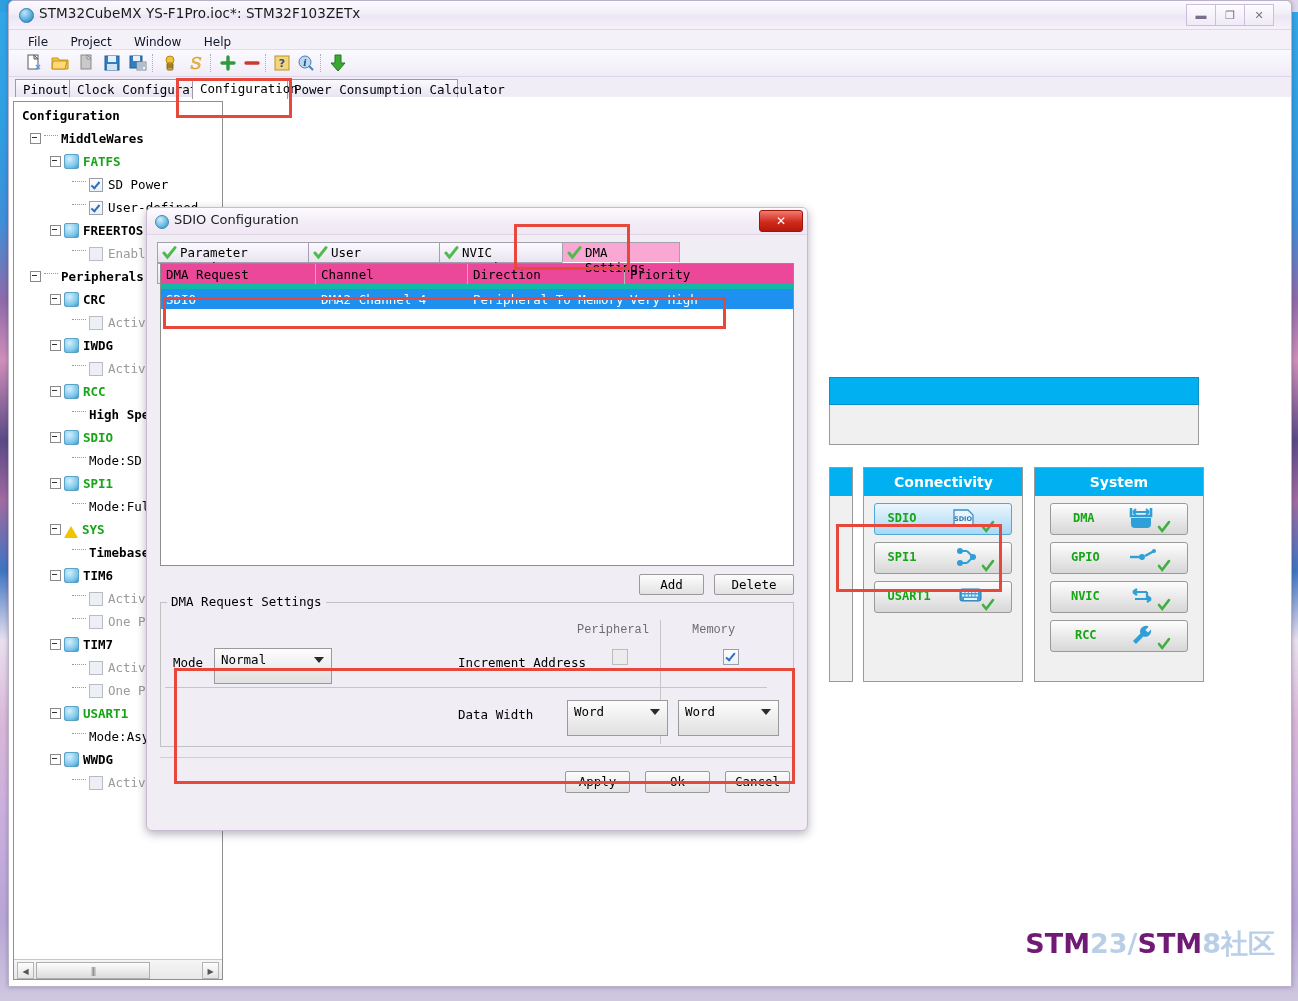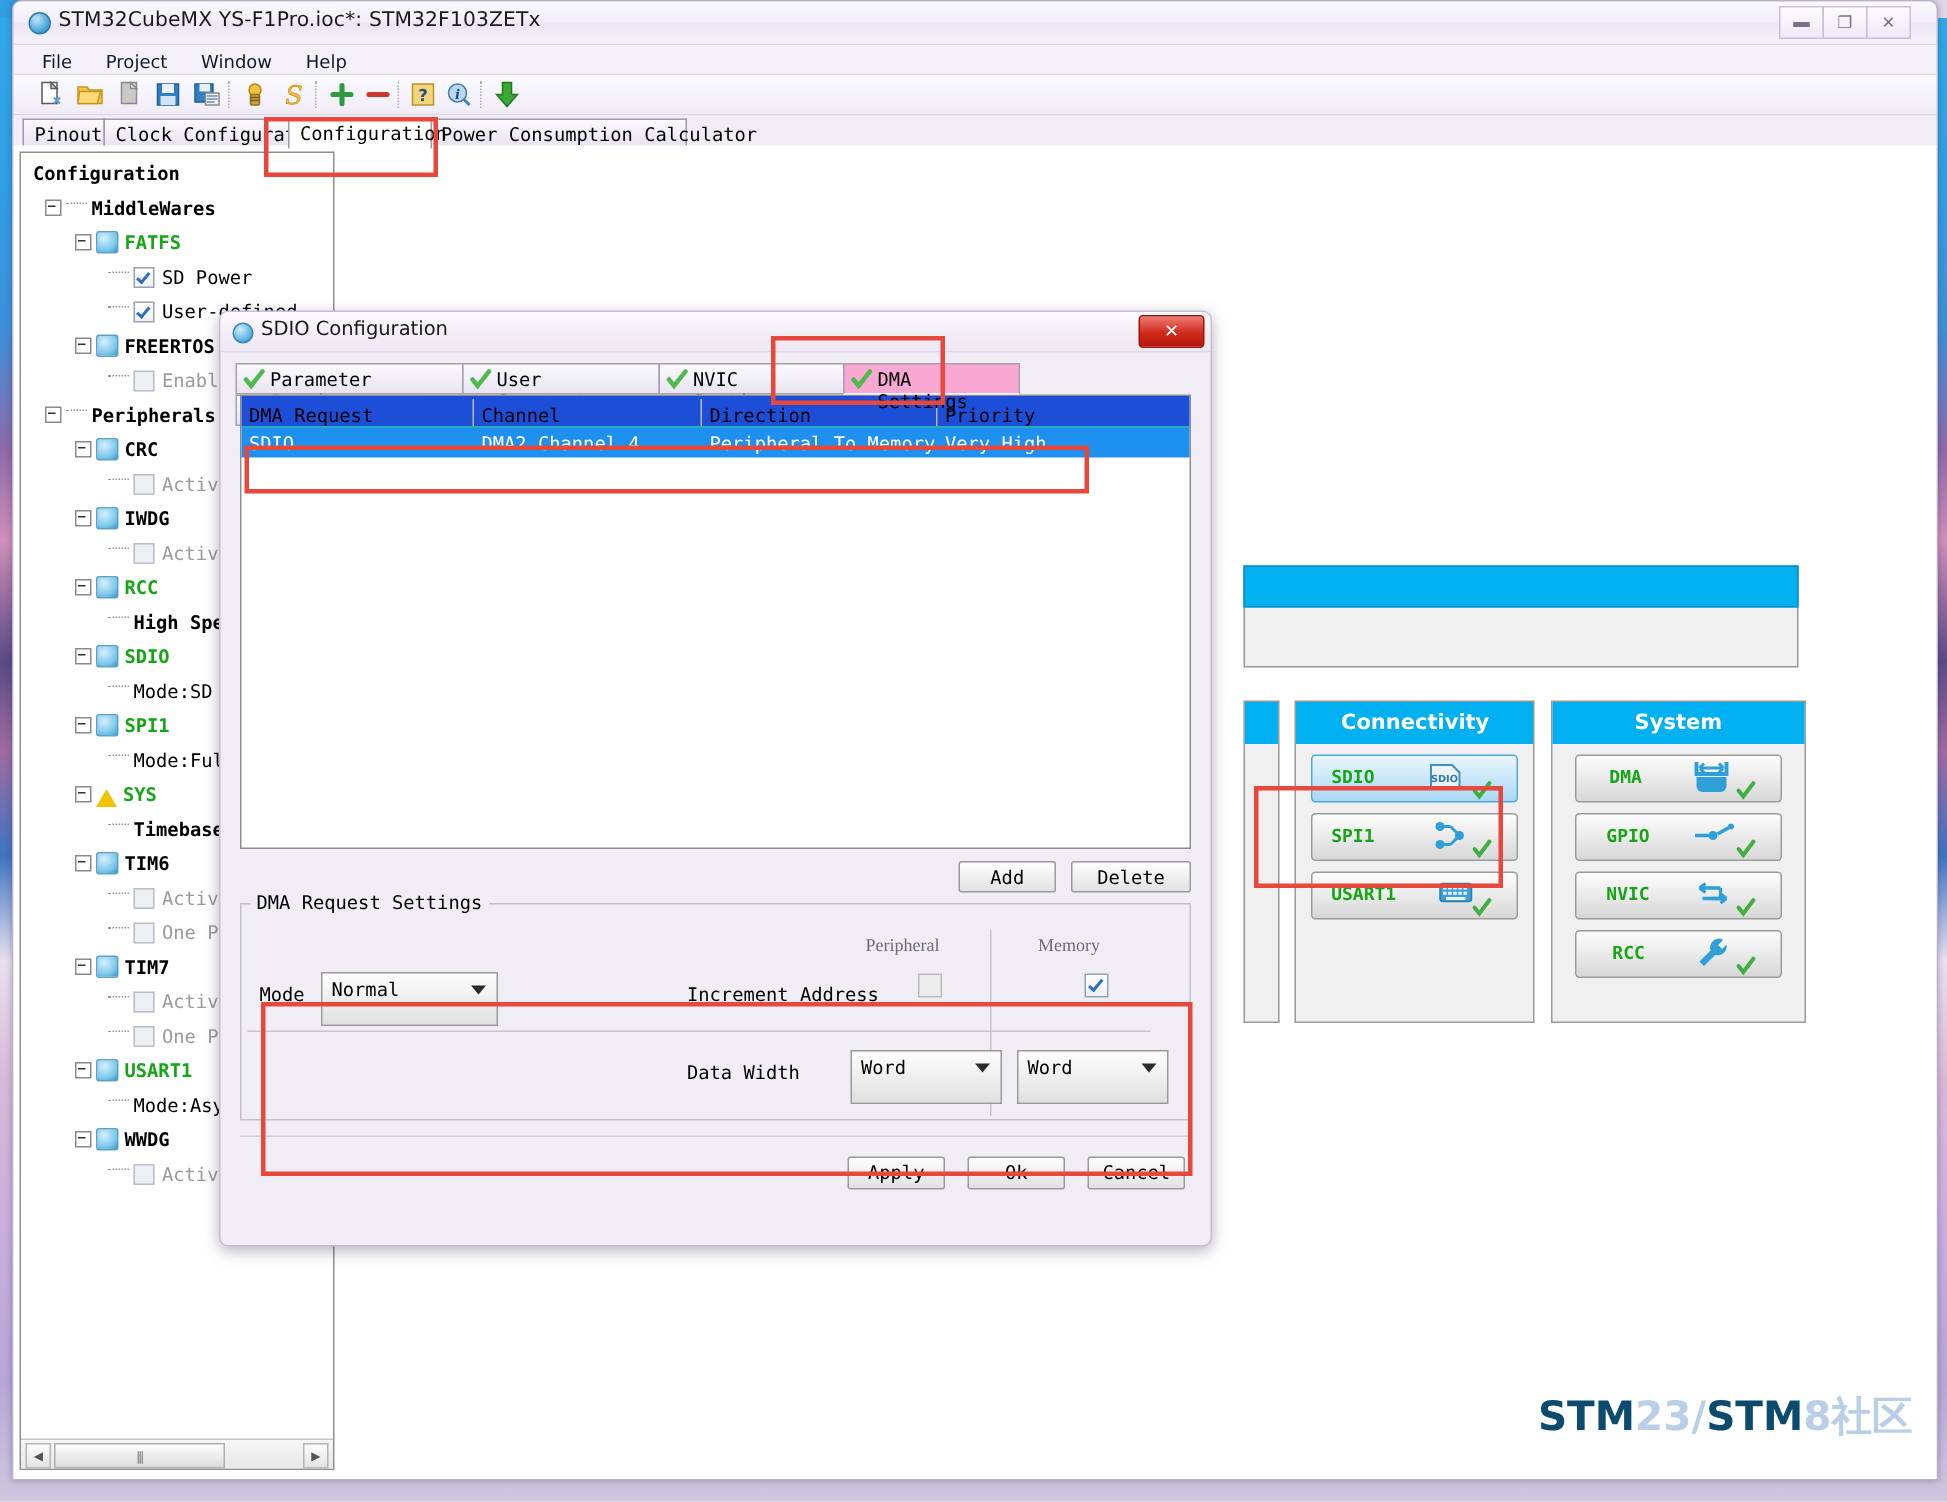--- a/index.html
+++ b/index.html
@@ -178,42 +178,42 @@
     border:1px solid #a5a0ae;border-bottom:1px solid #a5a0ae;
     background:linear-gradient(180deg,#fbfaff,#e9e4f0);
     font-family:"DejaVu Sans Mono", monospace;font-size:12.5px;color:#000;
     padding:2px 7px 0 22px;margin-right:-1px;vertical-align:top;
   }
   .dtab.active{background:#f9a8d4;border-bottom-color:#ffffff;z-index:4;}
   .dtab .chk{position:absolute;left:4px;top:3px;width:15px;height:14px;}
   
   #tblbox{position:absolute;left:13px;top:29px;right:13px;height:303px;
     background:#fff;border:1px solid #8d8d8d;box-sizing:border-box;}
-  #tblhdr{height:20px;display:flex;background:#1d4ed8;border-bottom:1px solid #14b8a6;align-items:flex-end;}
+  #tblhdr{height:20px;display:flex;background:#ec4899;border-bottom:5px solid #14b8a6;}
   #tblhdr div{border-right:1px solid #b8b8b8;box-sizing:border-box;
     font-family:"DejaVu Sans Mono", monospace;font-size:12.5px;padding:3px 0 0 5px;color:#000;}
   .trow{height:20px;display:flex;background:#1e90ef;color:#fff;}
   .trow div{box-sizing:border-box;font-family:"DejaVu Sans Mono", monospace;
     font-size:12.5px;padding:3px 0 0 5px;}
   .c0{width:155px;} .c1{width:152px;} .c2{width:157px;} .c3{width:120px;}
   
   .dbtn{
     position:absolute;height:21px;border:1px solid #9a9a9a;border-radius:2px;
     background:linear-gradient(180deg,#fdfdfd,#e2e2e2);
     font-family:"DejaVu Sans Mono", monospace;font-size:12.5px;color:#000;
     text-align:center;line-height:20px;box-sizing:border-box;
   }
   #btn-add{right:103px;top:340px;width:65px;}
   #btn-del{right:13px;top:340px;width:80px;}
   
   #grp{position:absolute;left:13px;top:368px;right:13px;height:145px;
     border:1px solid #c2c2c2;box-sizing:border-box;}
   #grp-lbl{position:absolute;left:20px;top:360px;background:#f0edf4;padding:0 4px;
     font-family:"DejaVu Sans Mono", monospace;font-size:12.5px;color:#000;}
-  .hl-pf{position:absolute;top:389px;font-family:Liberation Serif, serif;
+  .hl-pf{position:absolute;top:389px;font-family:Liberation Mono, monospace;
     font-size:12px;color:#6d6d6d;text-align:right;}
   .vline{position:absolute;width:1px;background:#c6c6c6;}
   .hline{position:absolute;height:1px;background:#c6c6c6;}
   .flabel{position:absolute;font-family:"DejaVu Sans Mono", monospace;font-size:12.5px;color:#000;}
   .combo{position:absolute;height:36px;border:1px solid #9a9a9a;box-sizing:border-box;
     background:linear-gradient(180deg,#fdfdfd,#e0e0e0);}
   .combo .cv{position:absolute;left:6px;top:3px;font-family:"DejaVu Sans Mono", monospace;
     font-size:12.5px;color:#000;}
   .combo .ar{position:absolute;right:7px;top:8px;width:0;height:0;
     border-left:5px solid transparent;border-right:5px solid transparent;
@@ -226,21 +226,21 @@
   #dlg-sep{position:absolute;left:13px;top:523px;right:13px;height:1px;background:#cfcfcf;}
   #btn-apply{left:418px;top:537px;width:65px;height:22px;}
   #btn-ok{left:498px;top:537px;width:65px;height:22px;}
   #btn-cancel{left:578px;top:537px;width:65px;height:22px;}
   
   .redbox{position:absolute;border:3px solid #e8473c;pointer-events:none;z-index:60;}
   
   #wm{position:absolute;right:16px;bottom:24px;text-align:right;
       font-family:"DejaVu Sans", sans-serif;pointer-events:none;}
   #wm .l1{font-size:27px;font-weight:bold;color:#b9cfe8;letter-spacing:0px;}
-  #wm .l1 b{color:#0c4a6e;}
+  #wm .l1 b{color:#701a75;}
   #wm .l2{font-size:22px;color:#cbdcef;margin-top:-4px;}
 </style>
 </head>
 <body>
 
 <div id="desktop"></div>
 <div id="deskTop-band"></div>
 
 <div id="win">
 

